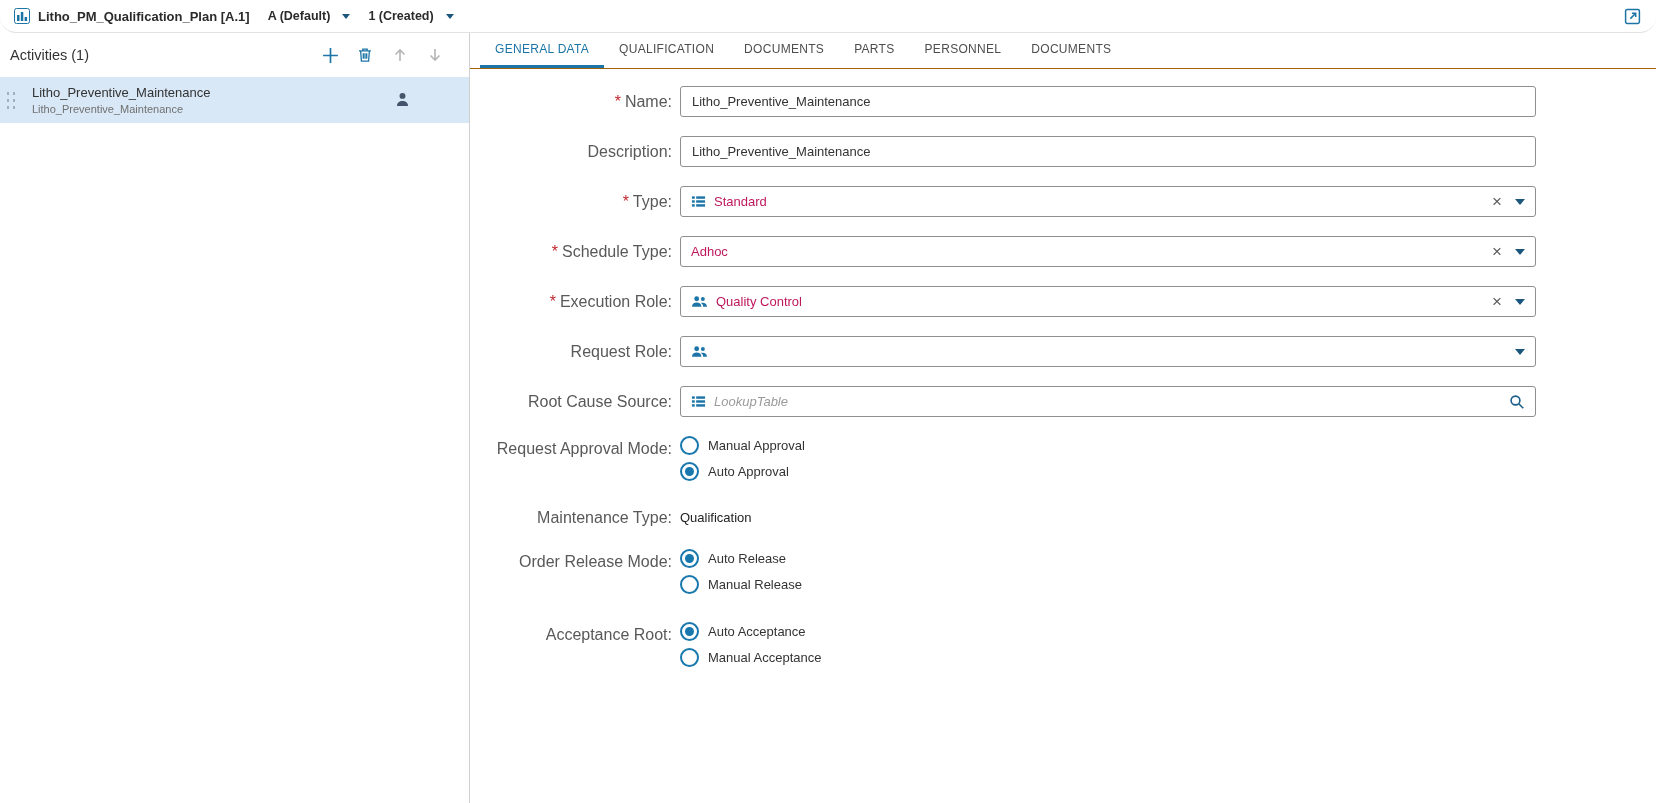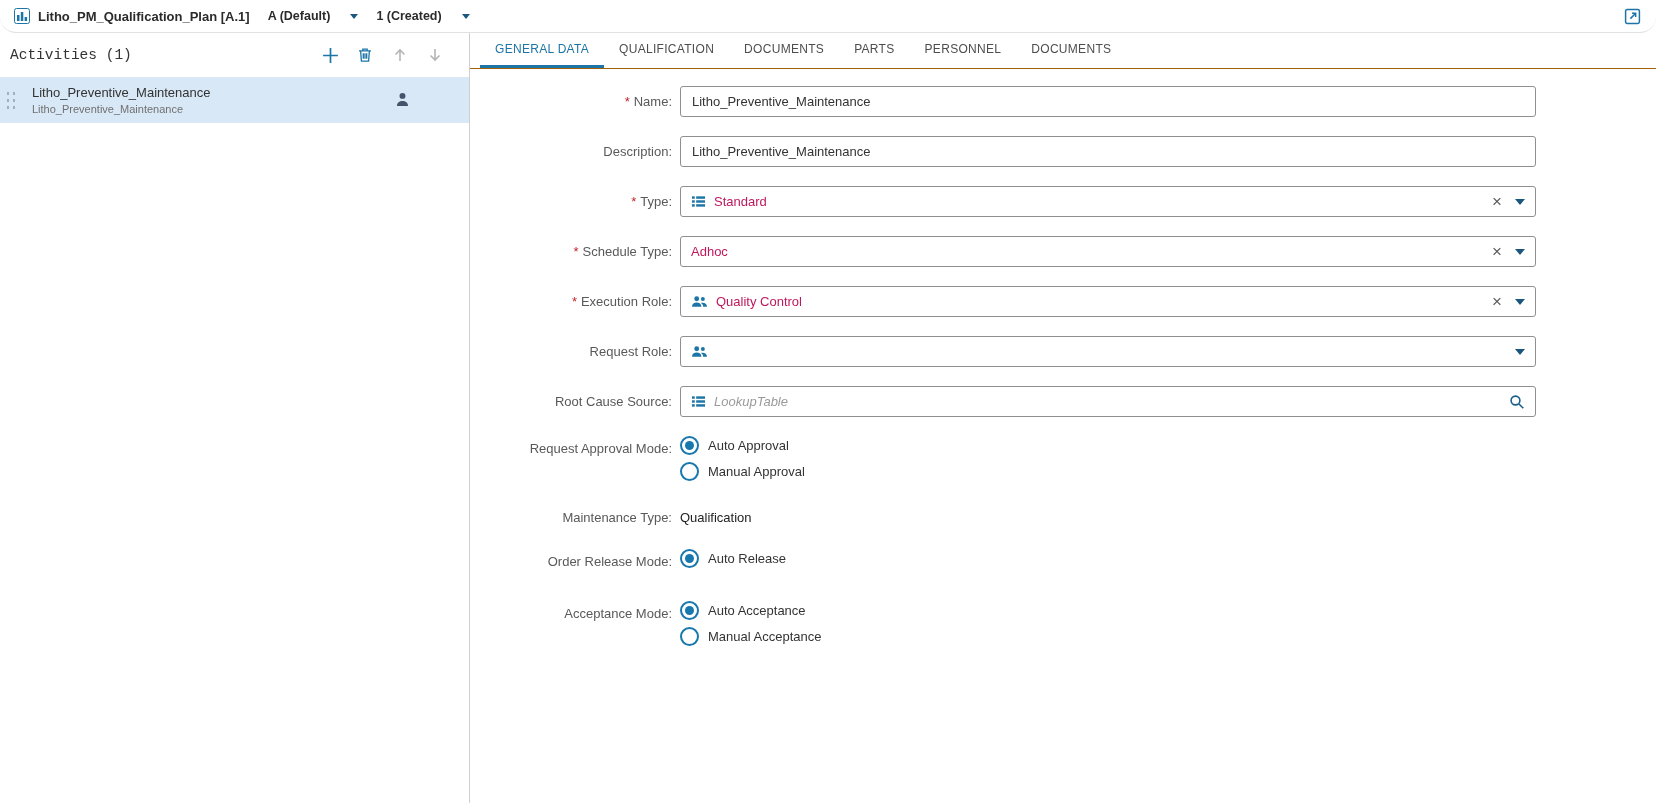--- a/index.html
+++ b/index.html
@@ -3,32 +3,32 @@
 <meta charset="utf-8">
 <style>
   * { margin:0; padding:0; box-sizing:border-box; }
   html,body { width:1656px; height:803px; overflow:hidden; background:#fff;
     font-family:"Liberation Sans", sans-serif; font-size:13px; color:#333; }
 
   
   .topbar { height:33px; border-bottom:1px solid #e2e2e2; display:flex; align-items:center;
             padding:0 14px; gap:8px; background:#fff;border-radius:16px; }
   .topbar .title { font-weight:700; font-size:13px; color:#2b2b2b; white-space:nowrap; }
-  .selector { display:flex; align-items:center; gap:20px; font-weight:700; font-size:12.5px;
+  .selector { display:flex; align-items:center; gap:12px; font-weight:700; font-size:12.5px;
               color:#2b2b2b; margin-left:10px; cursor:pointer; }
   .caret-sm { width:0; height:0; border-left:4px solid transparent; border-right:4px solid transparent;
               border-top:5px solid #1d567c; }
   .topbar-right { margin-left:auto; display:flex; align-items:center; }
 
   
   .app-body { display:flex; height:770px; }
 
   
   .sidebar { width:470px; flex:none; border-right:1px solid #cfcfcf; display:flex; flex-direction:column; background:#fff; }
-  .sidebar-header { height:44px; display:flex; align-items:center; padding:0 10px;font-family:Liberation Mono, monospace; }
+  .sidebar-header { height:44px; display:flex; align-items:center; padding:0 10px; }
   .sidebar-title { font-size:14.5px; color:#333; }
   .toolbar { margin-left:auto; display:flex; align-items:center; gap:15px; padding-right:14px; }
   .tool { width:20px; height:20px; display:flex; align-items:center; justify-content:center; cursor:pointer; }
   .tool.disabled { cursor:default; }
 
   .activity { height:46px; background:#d9e8f6; display:flex; align-items:center; position:relative; cursor:pointer; }
   .drag { width:12px; align-self:stretch; margin:11px 2px 11px 4px;
           background-image:radial-gradient(circle, #9fb0bf 1.3px, transparent 1.5px);
           background-size:6px 7px; background-position:1px 2px; }
   .activity-texts { display:flex; flex-direction:column; gap:3px; margin-left:14px; }
@@ -39,21 +39,21 @@
   
   .main { flex:1; display:flex; flex-direction:column; overflow:hidden; }
   .tabs { display:flex; padding-left:10px; border-bottom:1px solid #a16207; height:36px; flex:none; }
   .tab { padding:0 15px; line-height:33px; font-size:12px; color:#4d4d4d; letter-spacing:.3px;
          cursor:pointer; border-bottom:3px solid transparent; white-space:nowrap; }
   .tab.active { color:#1c75a6; border-bottom-color:#1c75a6; }
 
   .form { padding-top:17px; overflow:hidden; }
   .row { display:flex; align-items:flex-start; margin-bottom:19px; }
   .lbl { width:210px; flex:none; text-align:right; padding-right:8px; color:#595959;
-         font-size:13px; line-height:31px; white-space:nowrap; }
+         font-size:16px; line-height:31px; white-space:nowrap; }
   .req { color:#c0262c; margin-right:4px; }
   .field { width:856px; flex:none; }
 
   input.txt { height:31px; width:100%; border:1px solid #8f8f8f; border-radius:3px; padding:0 11px;
               font:13px "Liberation Sans", sans-serif; color:#333; background:#fff; outline:none; }
   input.txt.small { width:297px; background:#f4f4f4; }
   input::placeholder { color:#9a9a9a; font-style:italic; }
 
   .combo { height:31px; width:100%; border:1px solid #8f8f8f; border-radius:3px; display:flex;
            align-items:center; padding:0 10px; background:#fff; cursor:pointer; }
@@ -269,47 +269,51 @@
                 </svg>
             </span>
           </span>
         </span>
       </div>
 
       <div class="row radio-row">
         <span class="lbl"><span>Request Approval Mode:</span></span>
         <span class="field radio-group">
           <span class="radio-opt">
+            <span class="radio"></span>
+            <span class="radio-label">Manual Approval</span>
+          </span>
+          <span class="radio-opt">
             <span class="radio checked"></span>
             <span class="radio-label">Auto Approval</span>
-          </span>
-          <span class="radio-opt">
-            <span class="radio"></span>
-            <span class="radio-label">Manual Approval</span>
           </span>
         </span>
       </div>
 
       <div class="row static-row">
         <span class="lbl"><span>Maintenance Type:</span></span>
         <span class="field"><span class="static-val">Qualification</span></span>
       </div>
 
       <div class="row radio-row">
         <span class="lbl"><span>Order Release Mode:</span></span>
         <span class="field radio-group">
           <span class="radio-opt">
             <span class="radio checked"></span>
             <span class="radio-label">Auto Release</span>
           </span>
+          <span class="radio-opt">
+            <span class="radio"></span>
+            <span class="radio-label">Manual Release</span>
+          </span>
         </span>
       </div>
 
       <div class="row radio-row mt-extra">
-        <span class="lbl"><span>Acceptance Mode:</span></span>
+        <span class="lbl"><span>Acceptance Root:</span></span>
         <span class="field radio-group">
           <span class="radio-opt">
             <span class="radio checked"></span>
             <span class="radio-label">Auto Acceptance</span>
           </span>
           <span class="radio-opt">
             <span class="radio"></span>
             <span class="radio-label">Manual Acceptance</span>
           </span>
         </span>

